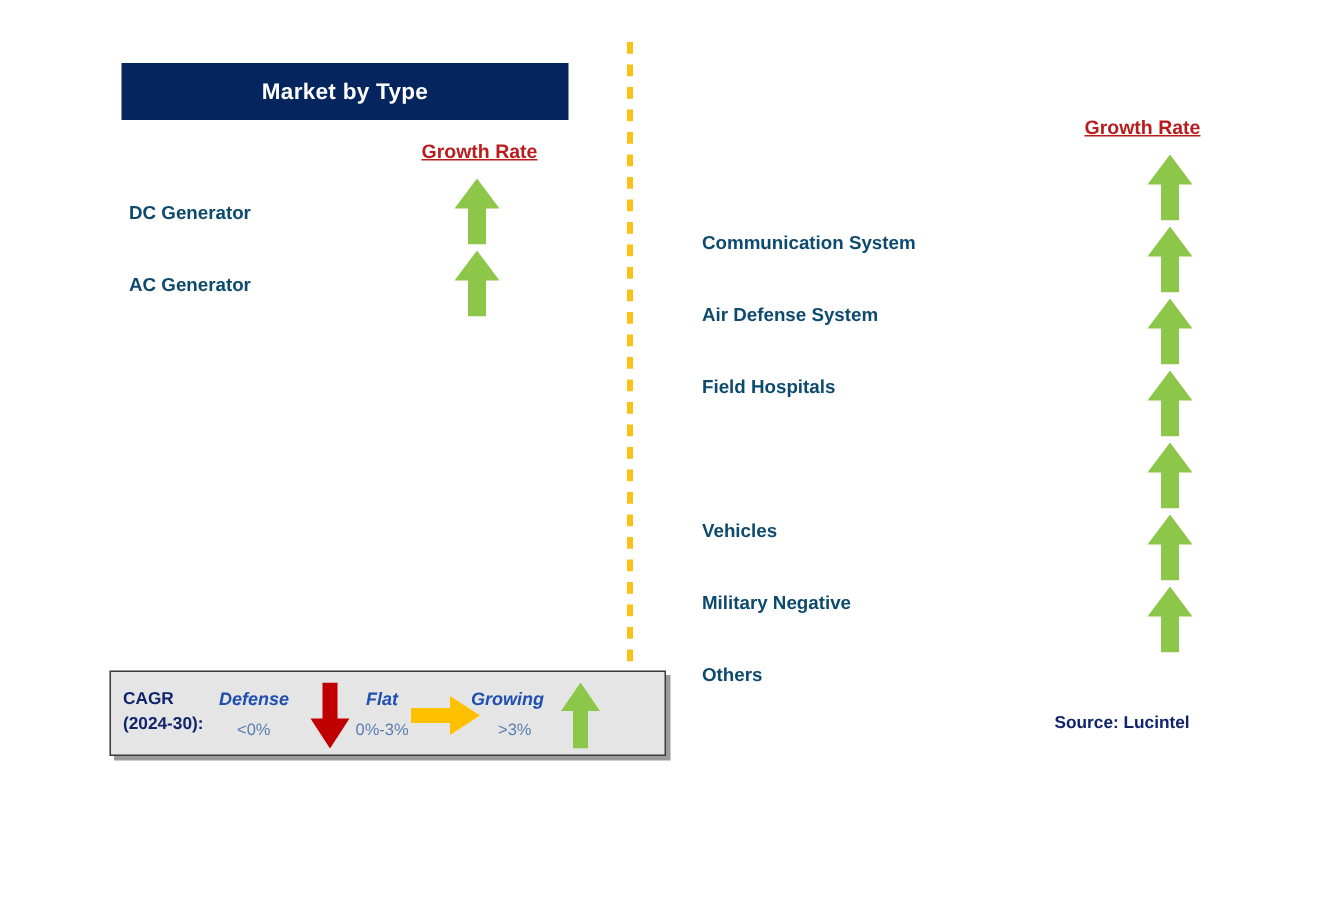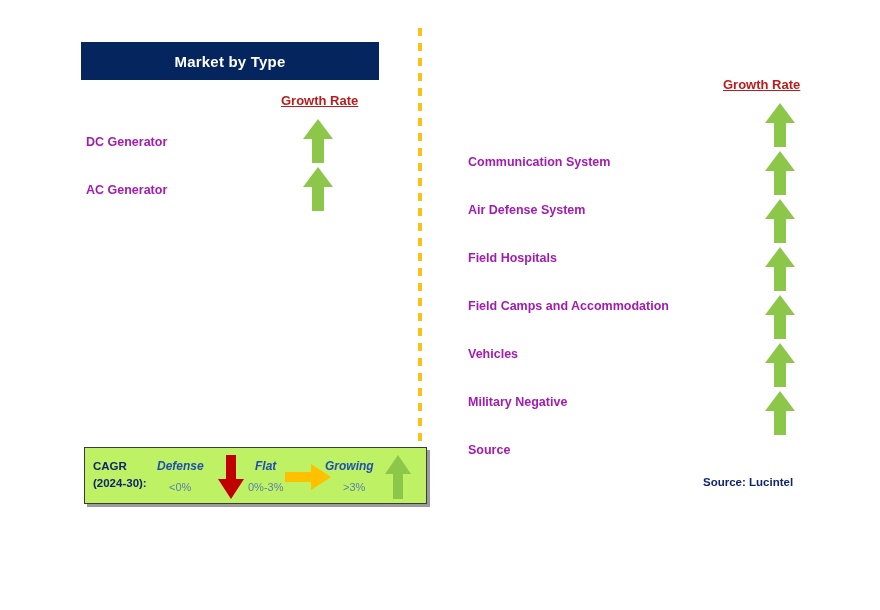--- a/index.html
+++ b/index.html
@@ -59,21 +59,21 @@
     position: absolute;
     height: 48px;
     left: 0;
     width: 100%;
   }
 
   .seg-label {
     position: absolute;
     font-size: 12.5px;
     font-weight: bold;
-    color: #a21caf;
+    color: #0c4a6e;
     white-space: nowrap;
     top: 16px;
   }
   .panel-left  .seg-label { left: 78px; }
   .panel-right .seg-label { left: 48px; margin-top: 36px; }
 
   .seg-arrow {
     position: absolute;
     top: 0px;
     width: 30px;
@@ -96,26 +96,26 @@
       rgba(255,255,255,0) 8px,
       rgba(255,255,255,0) 15px
     );
     background-size: 4px 15px;
     background-repeat: repeat-y;
   }
 
   
   .legend-box {
     position: absolute;
-    left: 84px;
+    left: 73px;
     top: 447px;
-    width: 343px;
+    width: 371px;
     height: 57px;
     border: 1.5px solid #3b3b3b;
-    background: #bef264;
+    background: #e5e5e5;
     box-shadow: 3px 3px 0 0 #9b9b9b;
     box-sizing: border-box;
   }
 
   .legend-cagr {
     position: absolute;
     left: 8px;
     top: 10px;
     font-size: 11.5px;
     font-weight: bold;
@@ -202,39 +202,38 @@
             <polygon points="15,0 30,20 21,20 21,44 9,44 9,20 0,20" fill="#8dc74a"></polygon>
           </svg></div>
       </div>
       <div class="seg-row" style="top:199px">
         <div class="seg-label">Field Hospitals</div>
         <div class="seg-arrow"><svg viewBox="0 0 30 44" width="30" height="44" aria-hidden="true">
             <polygon points="15,0 30,20 21,20 21,44 9,44 9,20 0,20" fill="#8dc74a"></polygon>
           </svg></div>
       </div>
       <div class="seg-row" style="top:247px">
-        <div class="seg-label">Field Camps and Accommodation</div>
         <div class="seg-arrow"><svg viewBox="0 0 30 44" width="30" height="44" aria-hidden="true">
             <polygon points="15,0 30,20 21,20 21,44 9,44 9,20 0,20" fill="#8dc74a"></polygon>
           </svg></div>
       </div>
       <div class="seg-row" style="top:295px">
         <div class="seg-label">Vehicles</div>
         <div class="seg-arrow"><svg viewBox="0 0 30 44" width="30" height="44" aria-hidden="true">
             <polygon points="15,0 30,20 21,20 21,44 9,44 9,20 0,20" fill="#8dc74a"></polygon>
           </svg></div>
       </div>
       <div class="seg-row" style="top:343px">
         <div class="seg-label">Military Negative</div>
         <div class="seg-arrow"><svg viewBox="0 0 30 44" width="30" height="44" aria-hidden="true">
             <polygon points="15,0 30,20 21,20 21,44 9,44 9,20 0,20" fill="#8dc74a"></polygon>
           </svg></div>
       </div>
       <div class="seg-row" style="top:391px">
-        <div class="seg-label">Source</div>
+        <div class="seg-label">Others</div>
         <div class="seg-arrow"><svg viewBox="0 0 30 44" width="30" height="44" aria-hidden="true">
             <polygon points="15,0 30,20 21,20 21,44 9,44 9,20 0,20" fill="#8dc74a"></polygon>
           </svg></div>
       </div>
     </div>
 </div>
 
 <div class="divider"></div>
 
 <div class="legend-box">

